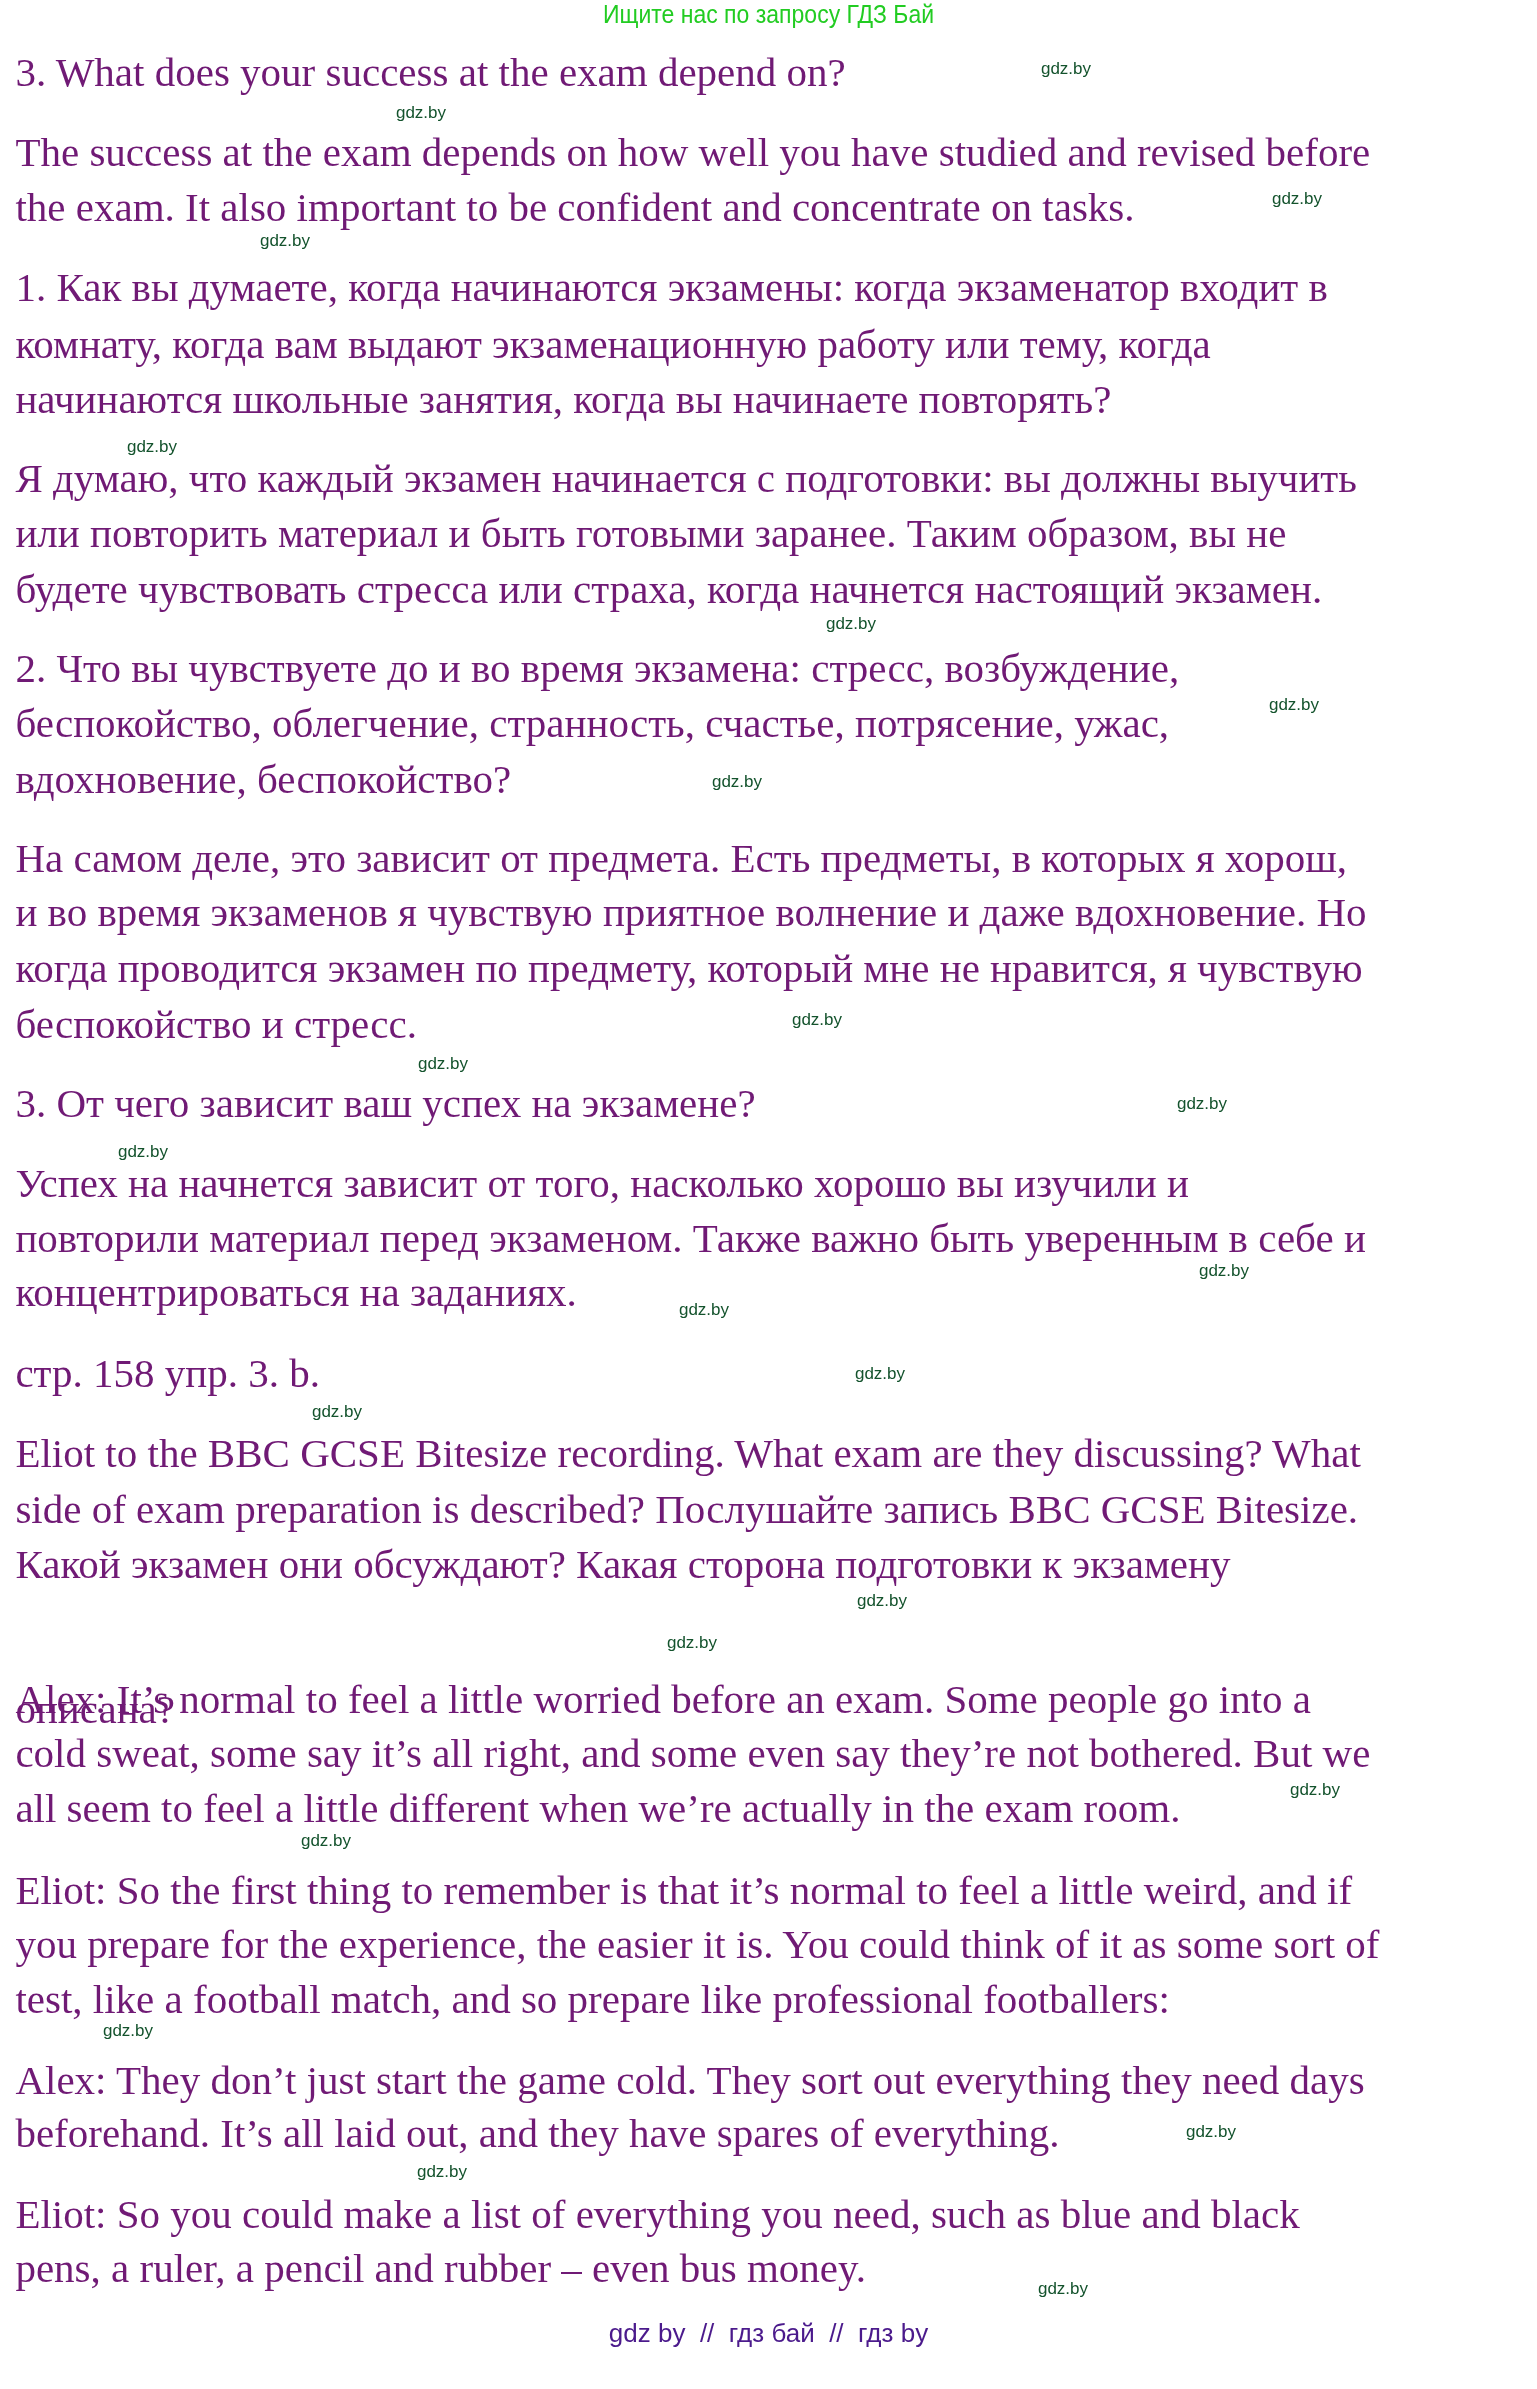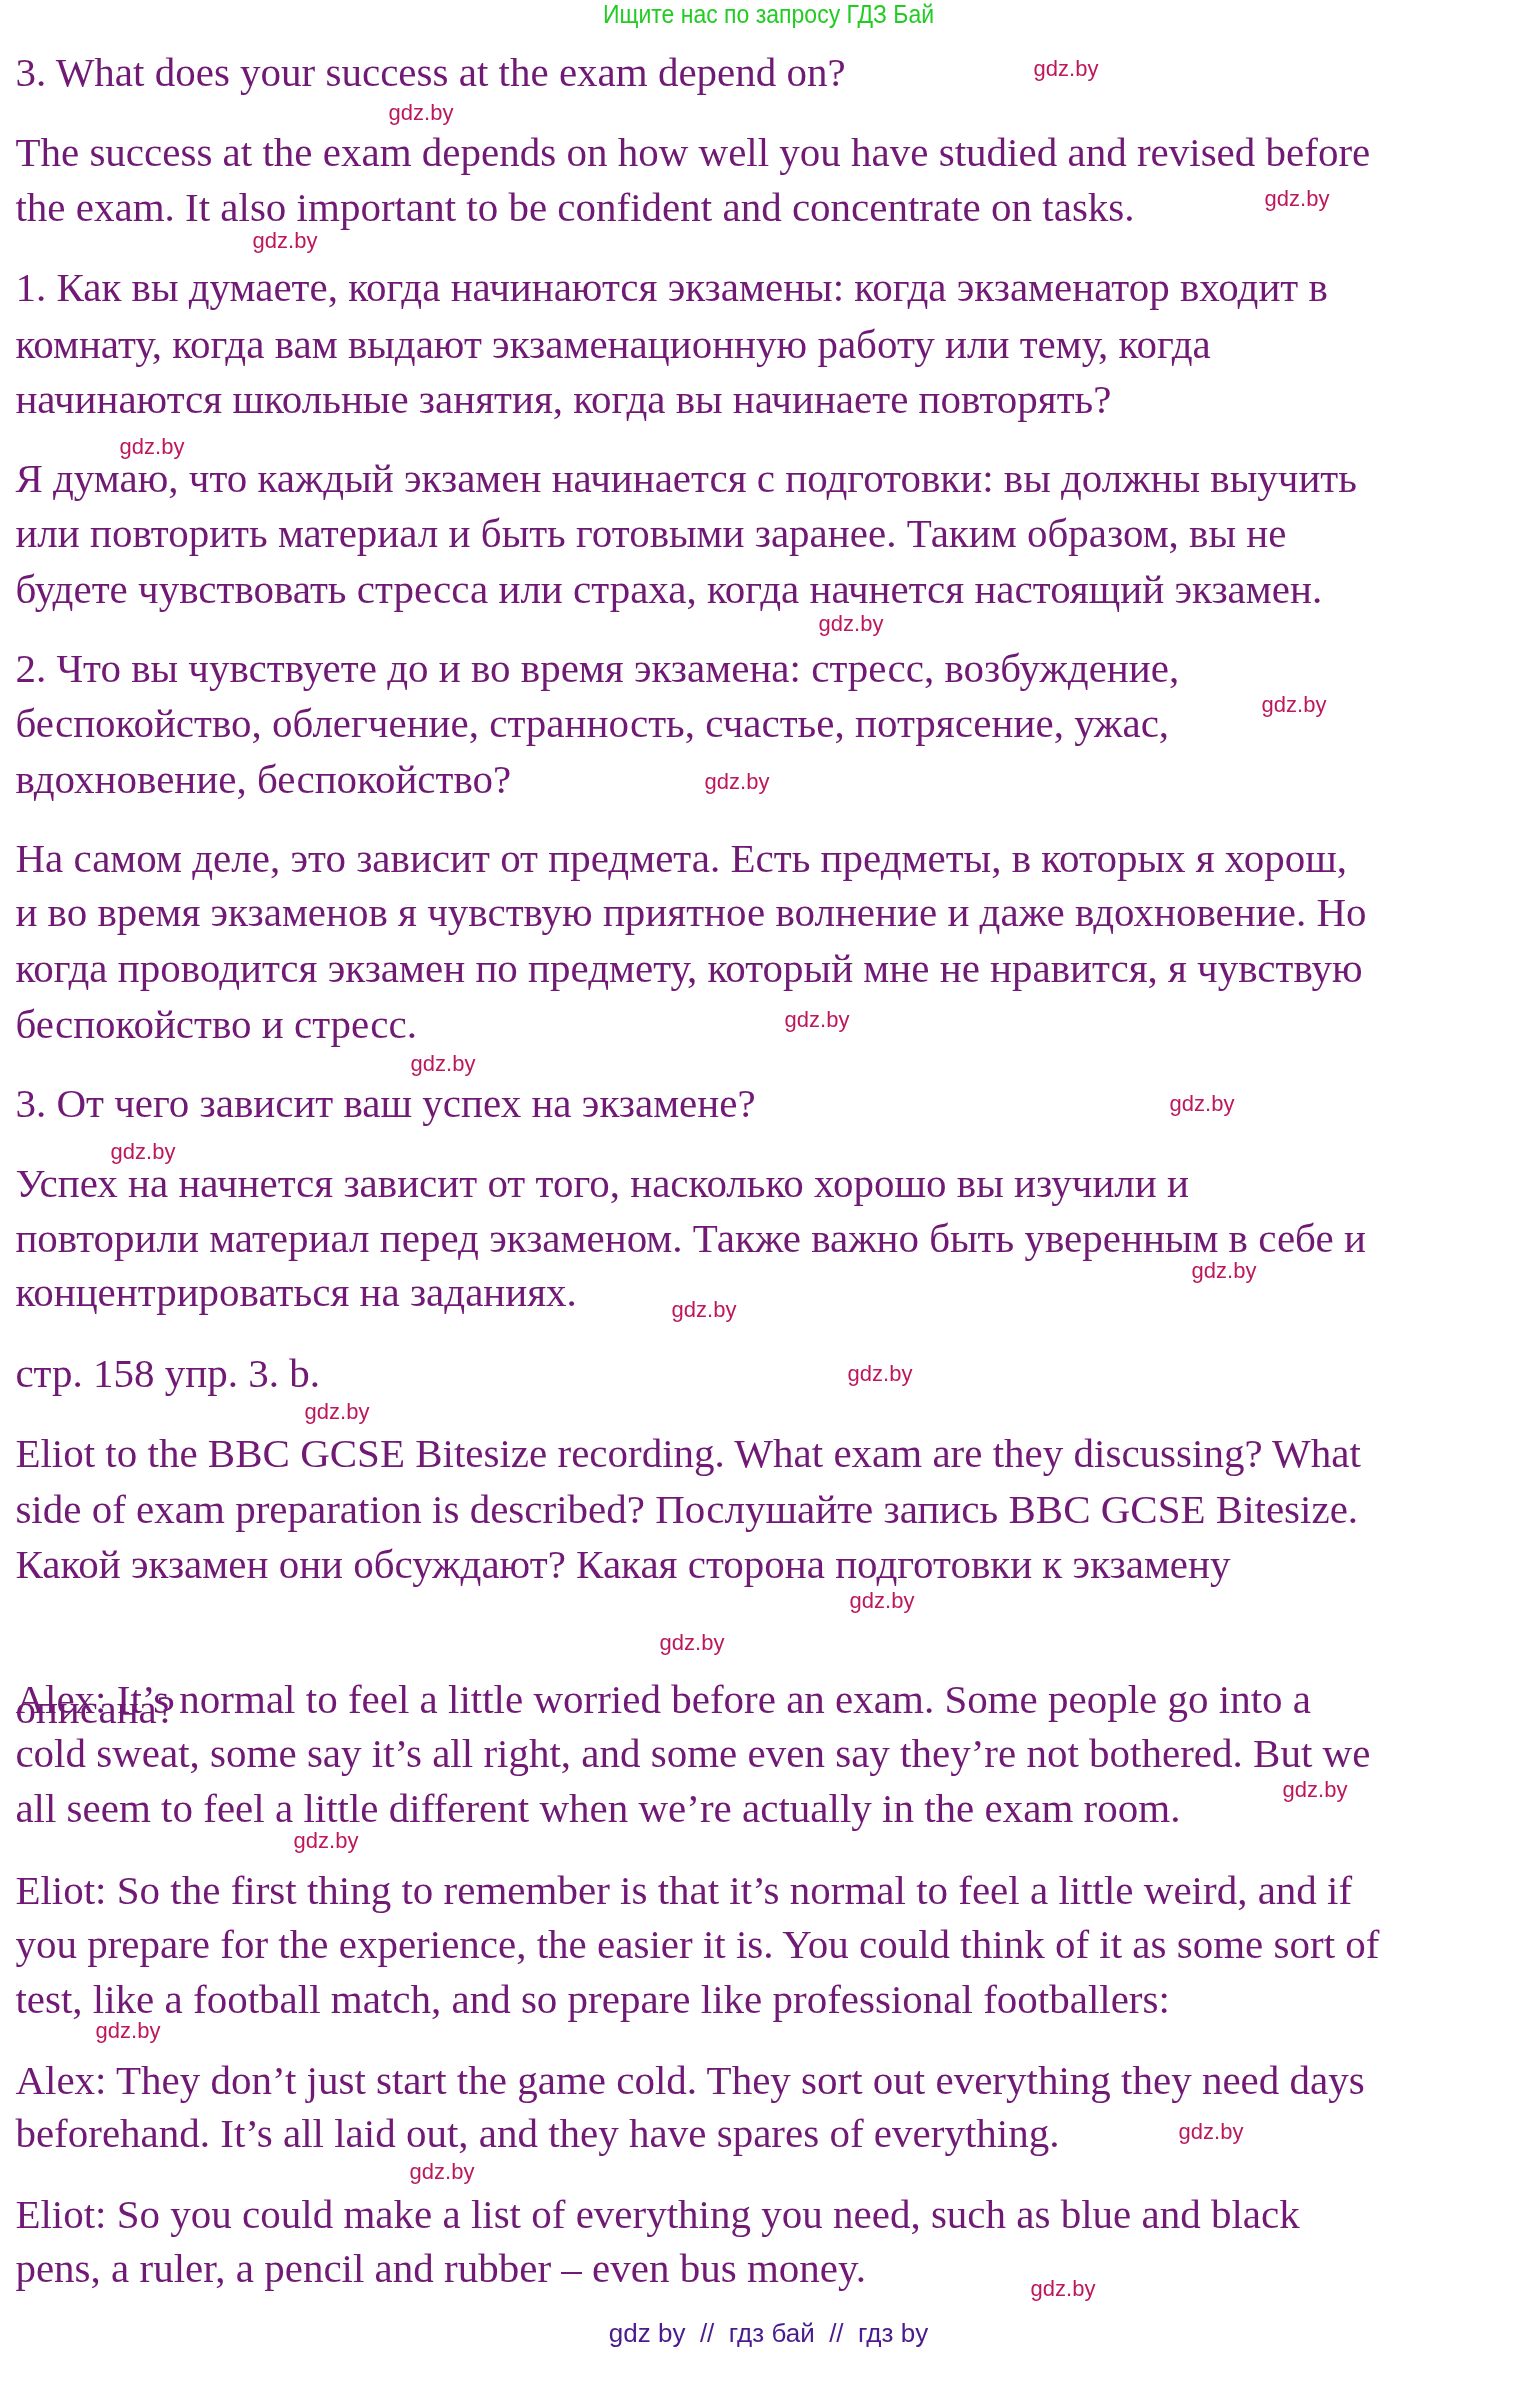--- a/index.html
+++ b/index.html
@@ -15,22 +15,22 @@
     font-family: "Liberation Sans", sans-serif; font-size: 26px; color: #4b1a8c; line-height: 31px;
     white-space: pre;
   }
   .line {
     position: absolute; left: 15.4px;
     font-family: "Liberation Serif", serif; font-size: 41px; color: #701a75; line-height: 46px;
     white-space: nowrap;
   }
   .line.bold { font-weight: normal; }
   .wm {
-    position: absolute; font-family: "Liberation Sans", sans-serif; font-size: 22px;
-    color: #be185d; line-height: 23px; white-space: nowrap; transform: translate(-50%, -50%);
+    position: absolute; font-family: "Liberation Sans", sans-serif; font-size: 17px;
+    color: #14532d; line-height: 23px; white-space: nowrap; transform: translate(-50%, -50%);
   }
 </style>
 </head>
 <body>
 
 <div class="page">
   <div class="top-banner">Ищите нас по запросу ГДЗ Бай</div>
 
   <div class="line" style="top:49px">3. What does your success at the exam depend on?</div>
 

